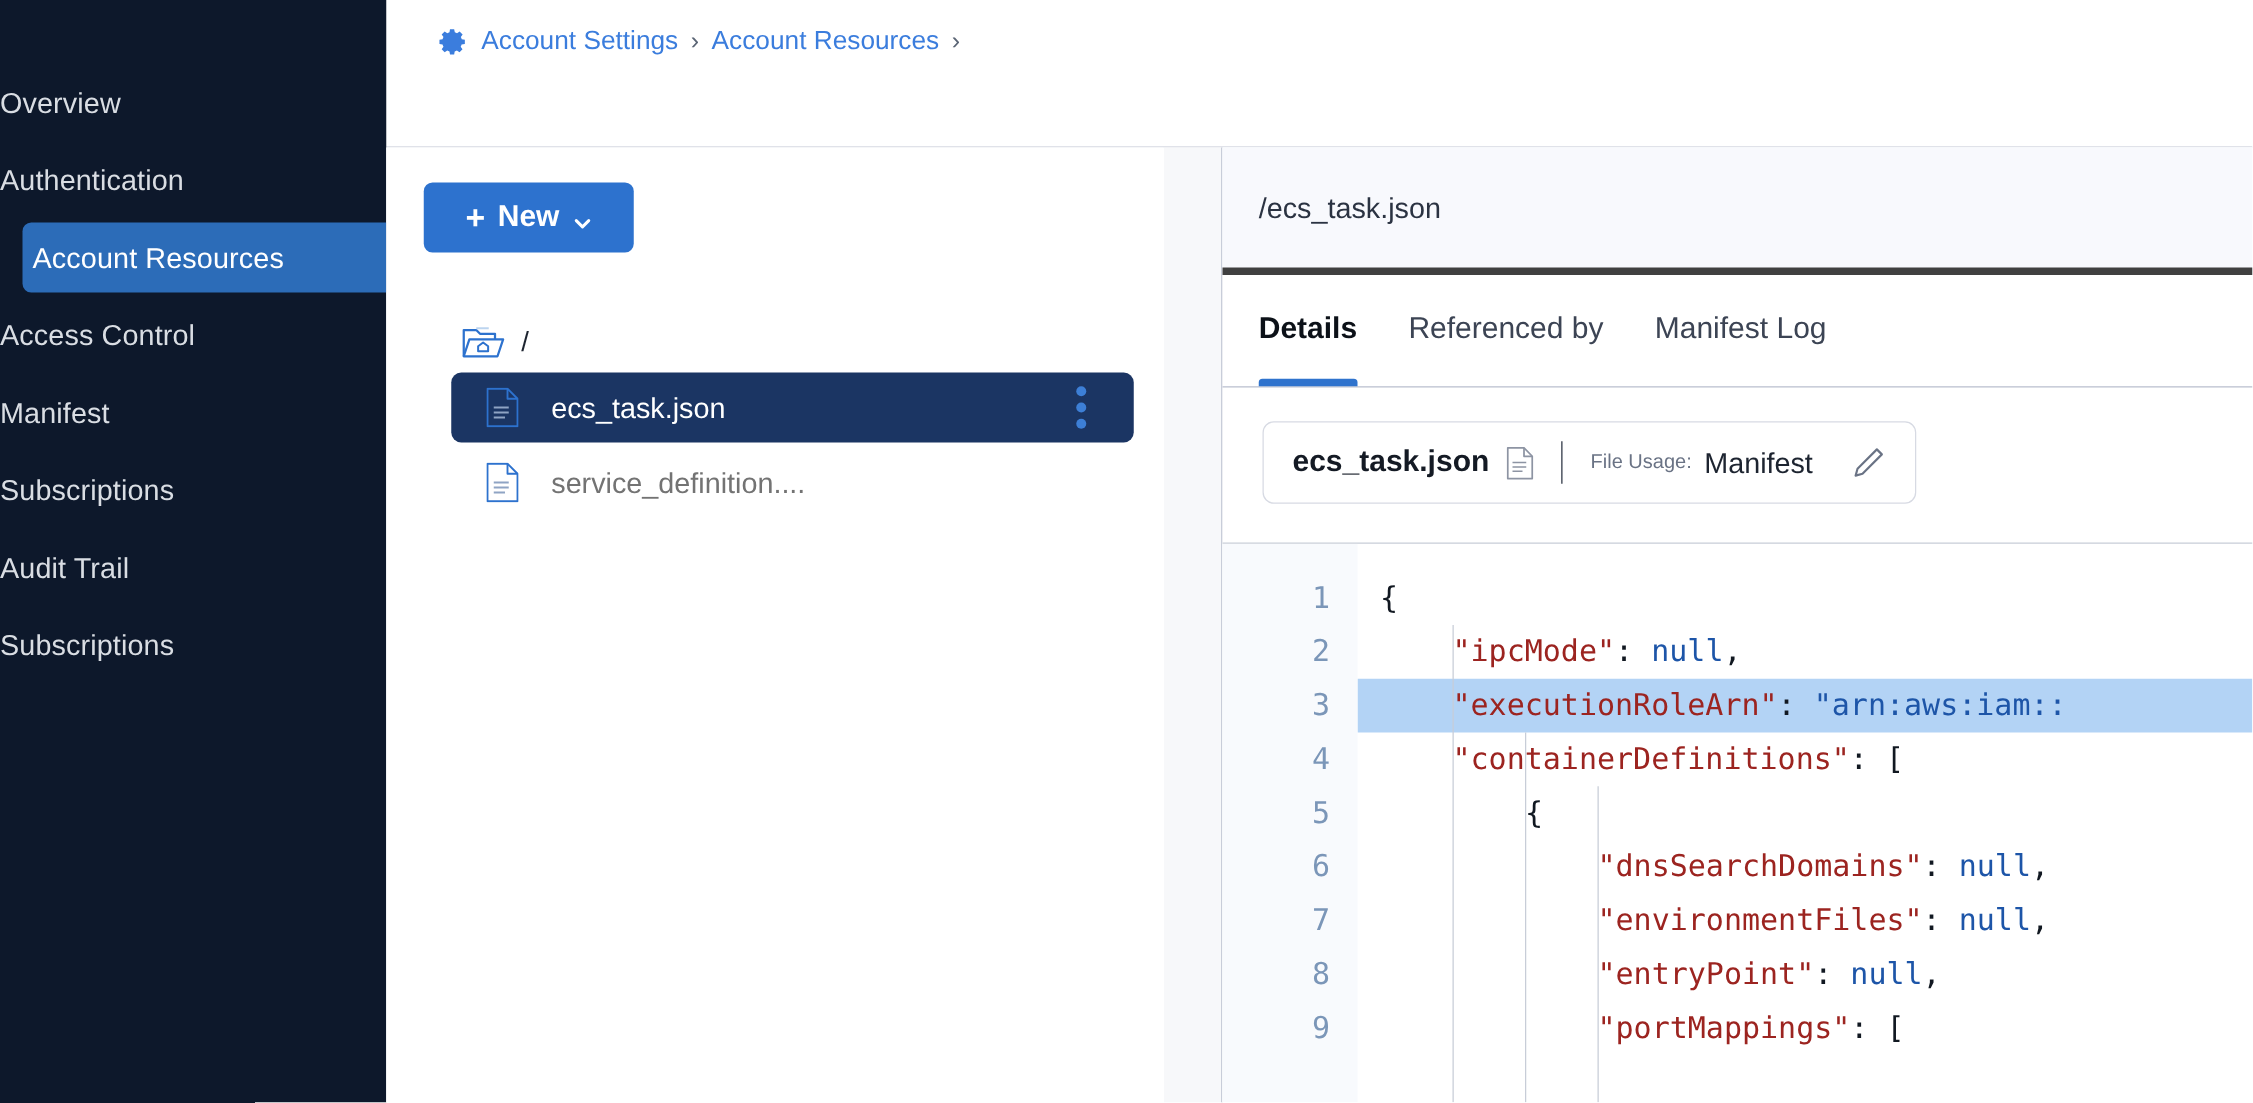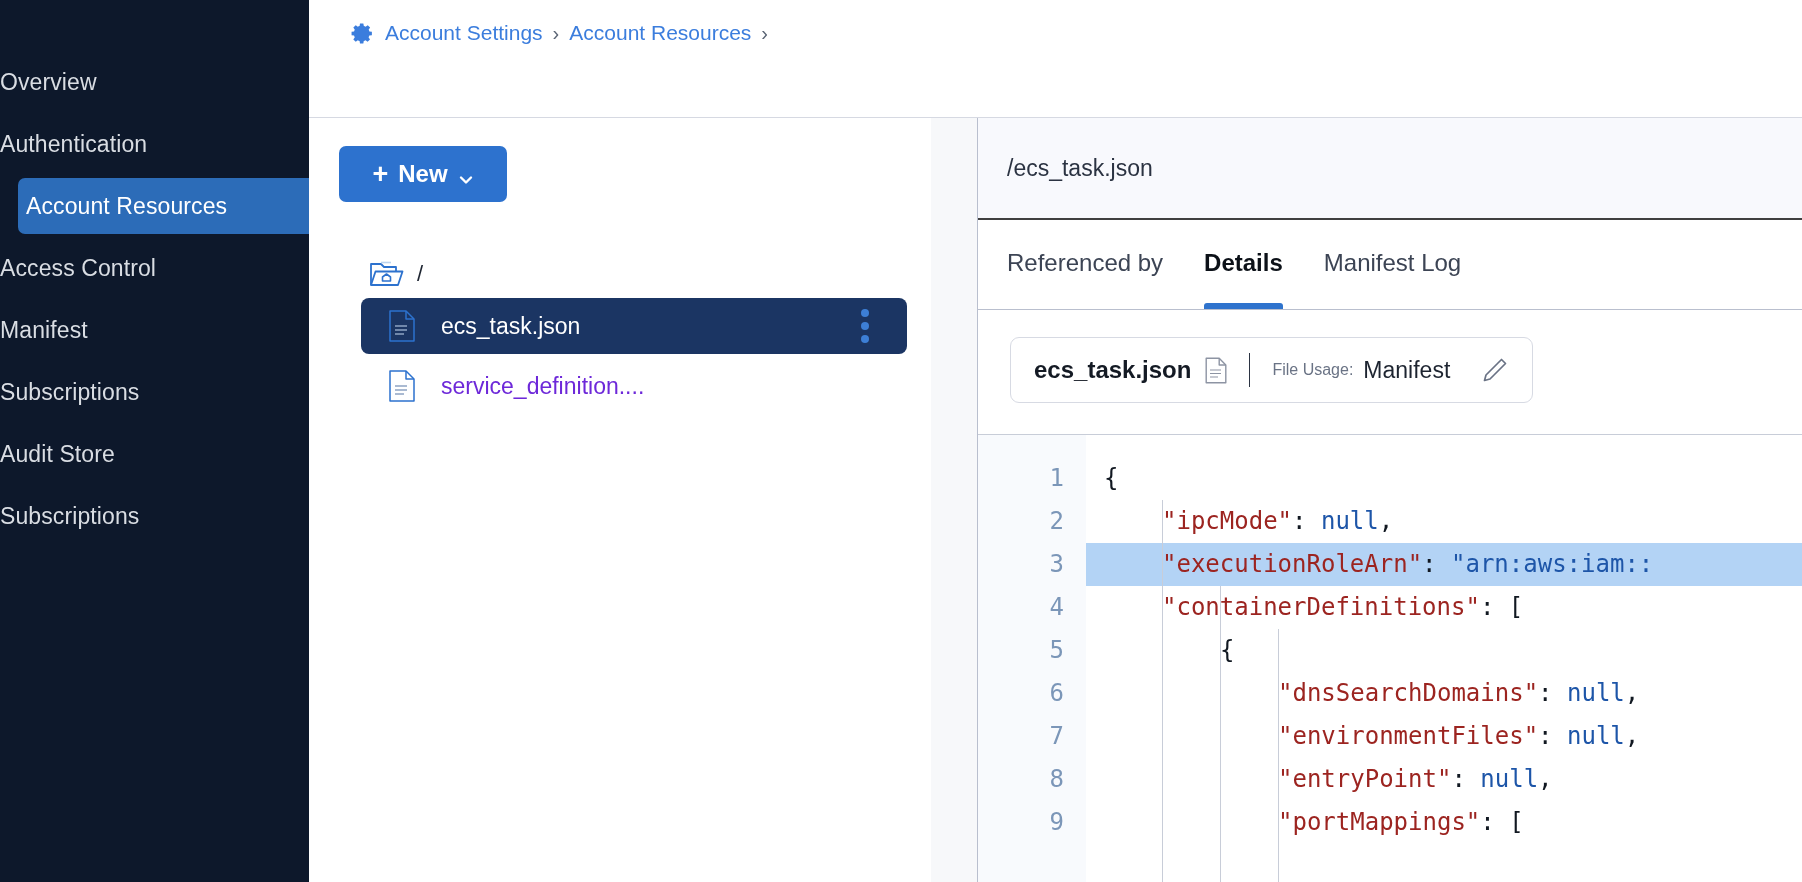--- a/index.html
+++ b/index.html
@@ -105,21 +105,21 @@
     display: flex; align-items: center;
     padding-left: 28px; padding-right: 16px;
     cursor: pointer;
     position: relative;
   }
   .file-row.selected { background: #1b3563; }
   .file-icon { width: 26px; height: 32px; flex: 0 0 26px; }
   .file-label {
     margin-left: 26px;
     font-size: 23px;
-    color: #6d28d9;
+    color: #737373;
     white-space: nowrap; overflow: hidden;
   }
   .file-row.selected .file-label { color: #ffffff; }
   .kebab {
     position: absolute; right: 38px; top: 50%; transform: translateY(-50%);
     display: flex; flex-direction: column; gap: 5px; cursor: pointer;
   }
   .kebab i { width: 8px; height: 8px; border-radius: 50%; background: #3d7fd6; display: block; }
 
   
@@ -135,21 +135,21 @@
     flex: 1 1 auto; min-width: 0;
     display: flex; flex-direction: column;
     background: #ffffff;
   }
   .path-bar {
     height: 102px; flex: 0 0 102px;
     background: #f8f9fd;
     display: flex; align-items: center;
     padding-left: 29px;
     font-size: 23px; color: #2b3342;
-    border-bottom: 2px solid #404040;
+    border-bottom: 6px solid #404040;
   }
   .tabs {
     height: 90px; flex: 0 0 90px;
     display: flex; align-items: flex-end;
     padding-left: 29px;
     border-bottom: 1px solid #b9bfce;
     gap: 41px;
   }
   .tab {
     height: 100%;
@@ -236,21 +236,21 @@
         <div class="nav-item">
           <span class="nav-label">Access Control</span>
         </div>
         <div class="nav-item">
           <span class="nav-label">Manifest</span>
         </div>
         <div class="nav-item">
           <span class="nav-label">Subscriptions</span>
         </div>
         <div class="nav-item">
-          <span class="nav-label">Audit Store</span>
+          <span class="nav-label">Audit Trail</span>
         </div>
         <div class="nav-item">
           <span class="nav-label">Subscriptions</span>
         </div>
       </div>
   </nav>
 
   <div class="main">
 
     <header class="topbar">
@@ -318,25 +318,25 @@
             </div>
         </div>
       </section>
 
       <div class="splitter"></div>
 
       <section class="detailpane">
         <div class="path-bar">/ecs_task.json</div>
 
         <div class="tabs" id="tab-list">
+            <div class="tab active">
+              <span>Details</span>
+            </div>
             <div class="tab">
               <span>Referenced by</span>
-            </div>
-            <div class="tab active">
-              <span>Details</span>
             </div>
             <div class="tab">
               <span>Manifest Log</span>
             </div>
           </div>
 
         <div class="usage-wrap">
           <div class="usage-box">
             <span class="usage-name">ecs_task.json</span>
             <span class="doc-icon">

